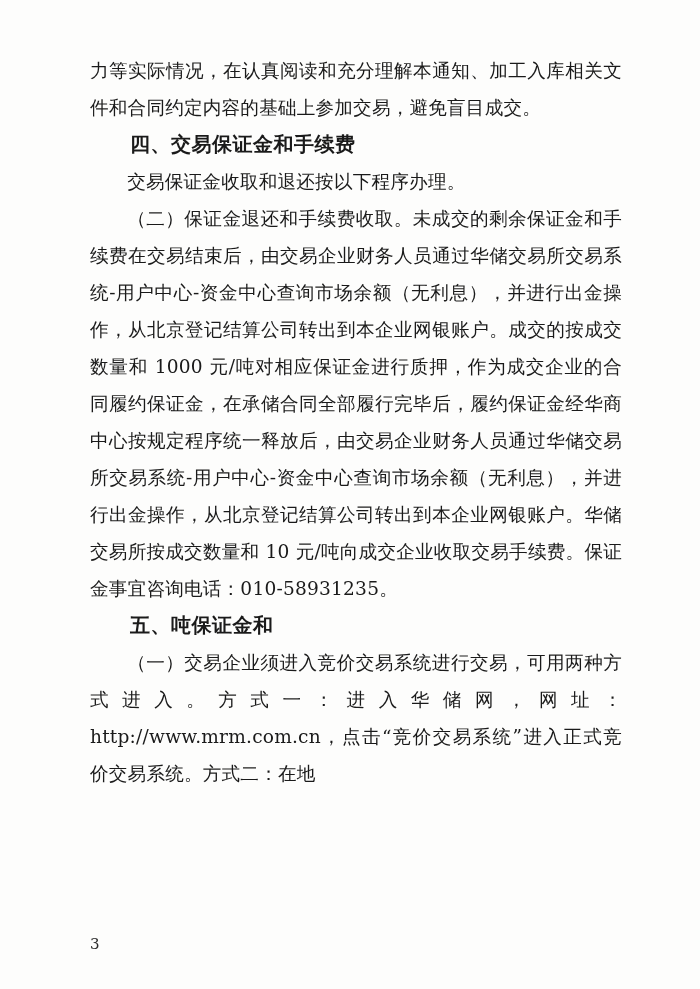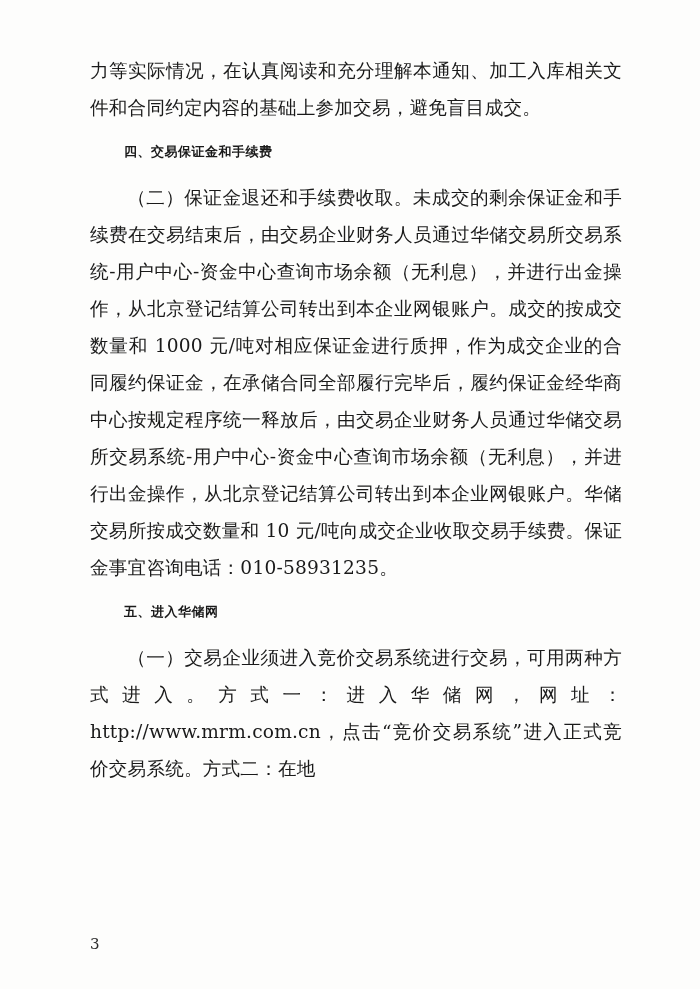--- a/index.html
+++ b/index.html
@@ -32,25 +32,25 @@
   .para {
     margin: 0;
     text-indent: 2em;
     text-align: justify;
     text-justify: inter-ideograph;
   }
   .para.cont {
     text-indent: 0;
   }
   .heading {
-    margin: 8px;
+    margin: 0;
     text-indent: 2em;
     font-weight: bold;
-    font-family: Liberation Mono, monospace;
-    font-size: 13px;
+    font-family: Liberation Serif, serif;
+    font-size: 20px;
     line-height: 37px;
     letter-spacing: 0.5px;
   }
   .page-number {
     position: absolute;
     left: 90px;
     bottom: 36px;
     font-size: 15px;
     font-family: "DejaVu Serif", "Liberation Serif", serif;
     color: #2b2b2b;
@@ -59,24 +59,25 @@
 </head>
 <body>
 
 <div class="page">
   <div class="doc-body">
 
     <p class="para cont">力等实际情况，在认真阅读和充分理解本通知、加工入库相关文件和合同约定内容的基础上参加交易，避免盲目成交。</p>
 
     <h2 class="heading">四、交易保证金和手续费</h2>
 
+    <p class="para">交易保证金收取和退还按以下程序办理。</p>
 
 
     <p class="para">（二）保证金退还和手续费收取。未成交的剩余保证金和手续费在交易结束后，由交易企业财务人员通过华储交易所交易系统-用户中心-资金中心查询市场余额（无利息），并进行出金操作，从北京登记结算公司转出到本企业网银账户。成交的按成交数量和 1000 元/吨对相应保证金进行质押，作为成交企业的合同履约保证金，在承储合同全部履行完毕后，履约保证金经华商中心按规定程序统一释放后，由交易企业财务人员通过华储交易所交易系统-用户中心-资金中心查询市场余额（无利息），并进行出金操作，从北京登记结算公司转出到本企业网银账户。华储交易所按成交数量和 10 元/吨向成交企业收取交易手续费。保证金事宜咨询电话：010-58931235。</p>
 
-    <h2 class="heading">五、进入华储网</h2>
+    <h2 class="heading">五、吨保证金和</h2>
 
     <p class="para">（一）交易企业须进入竞价交易系统进行交易，可用两种方式进入。方式一：进入华储网，网址：http://www.mrm.com.cn，点击“竞价交易系统”进入正式竞价交易系统。方式二：在地</p>
 
   </div>
 
   <div class="page-number">3</div>
 </div>
 
 </body></html>

